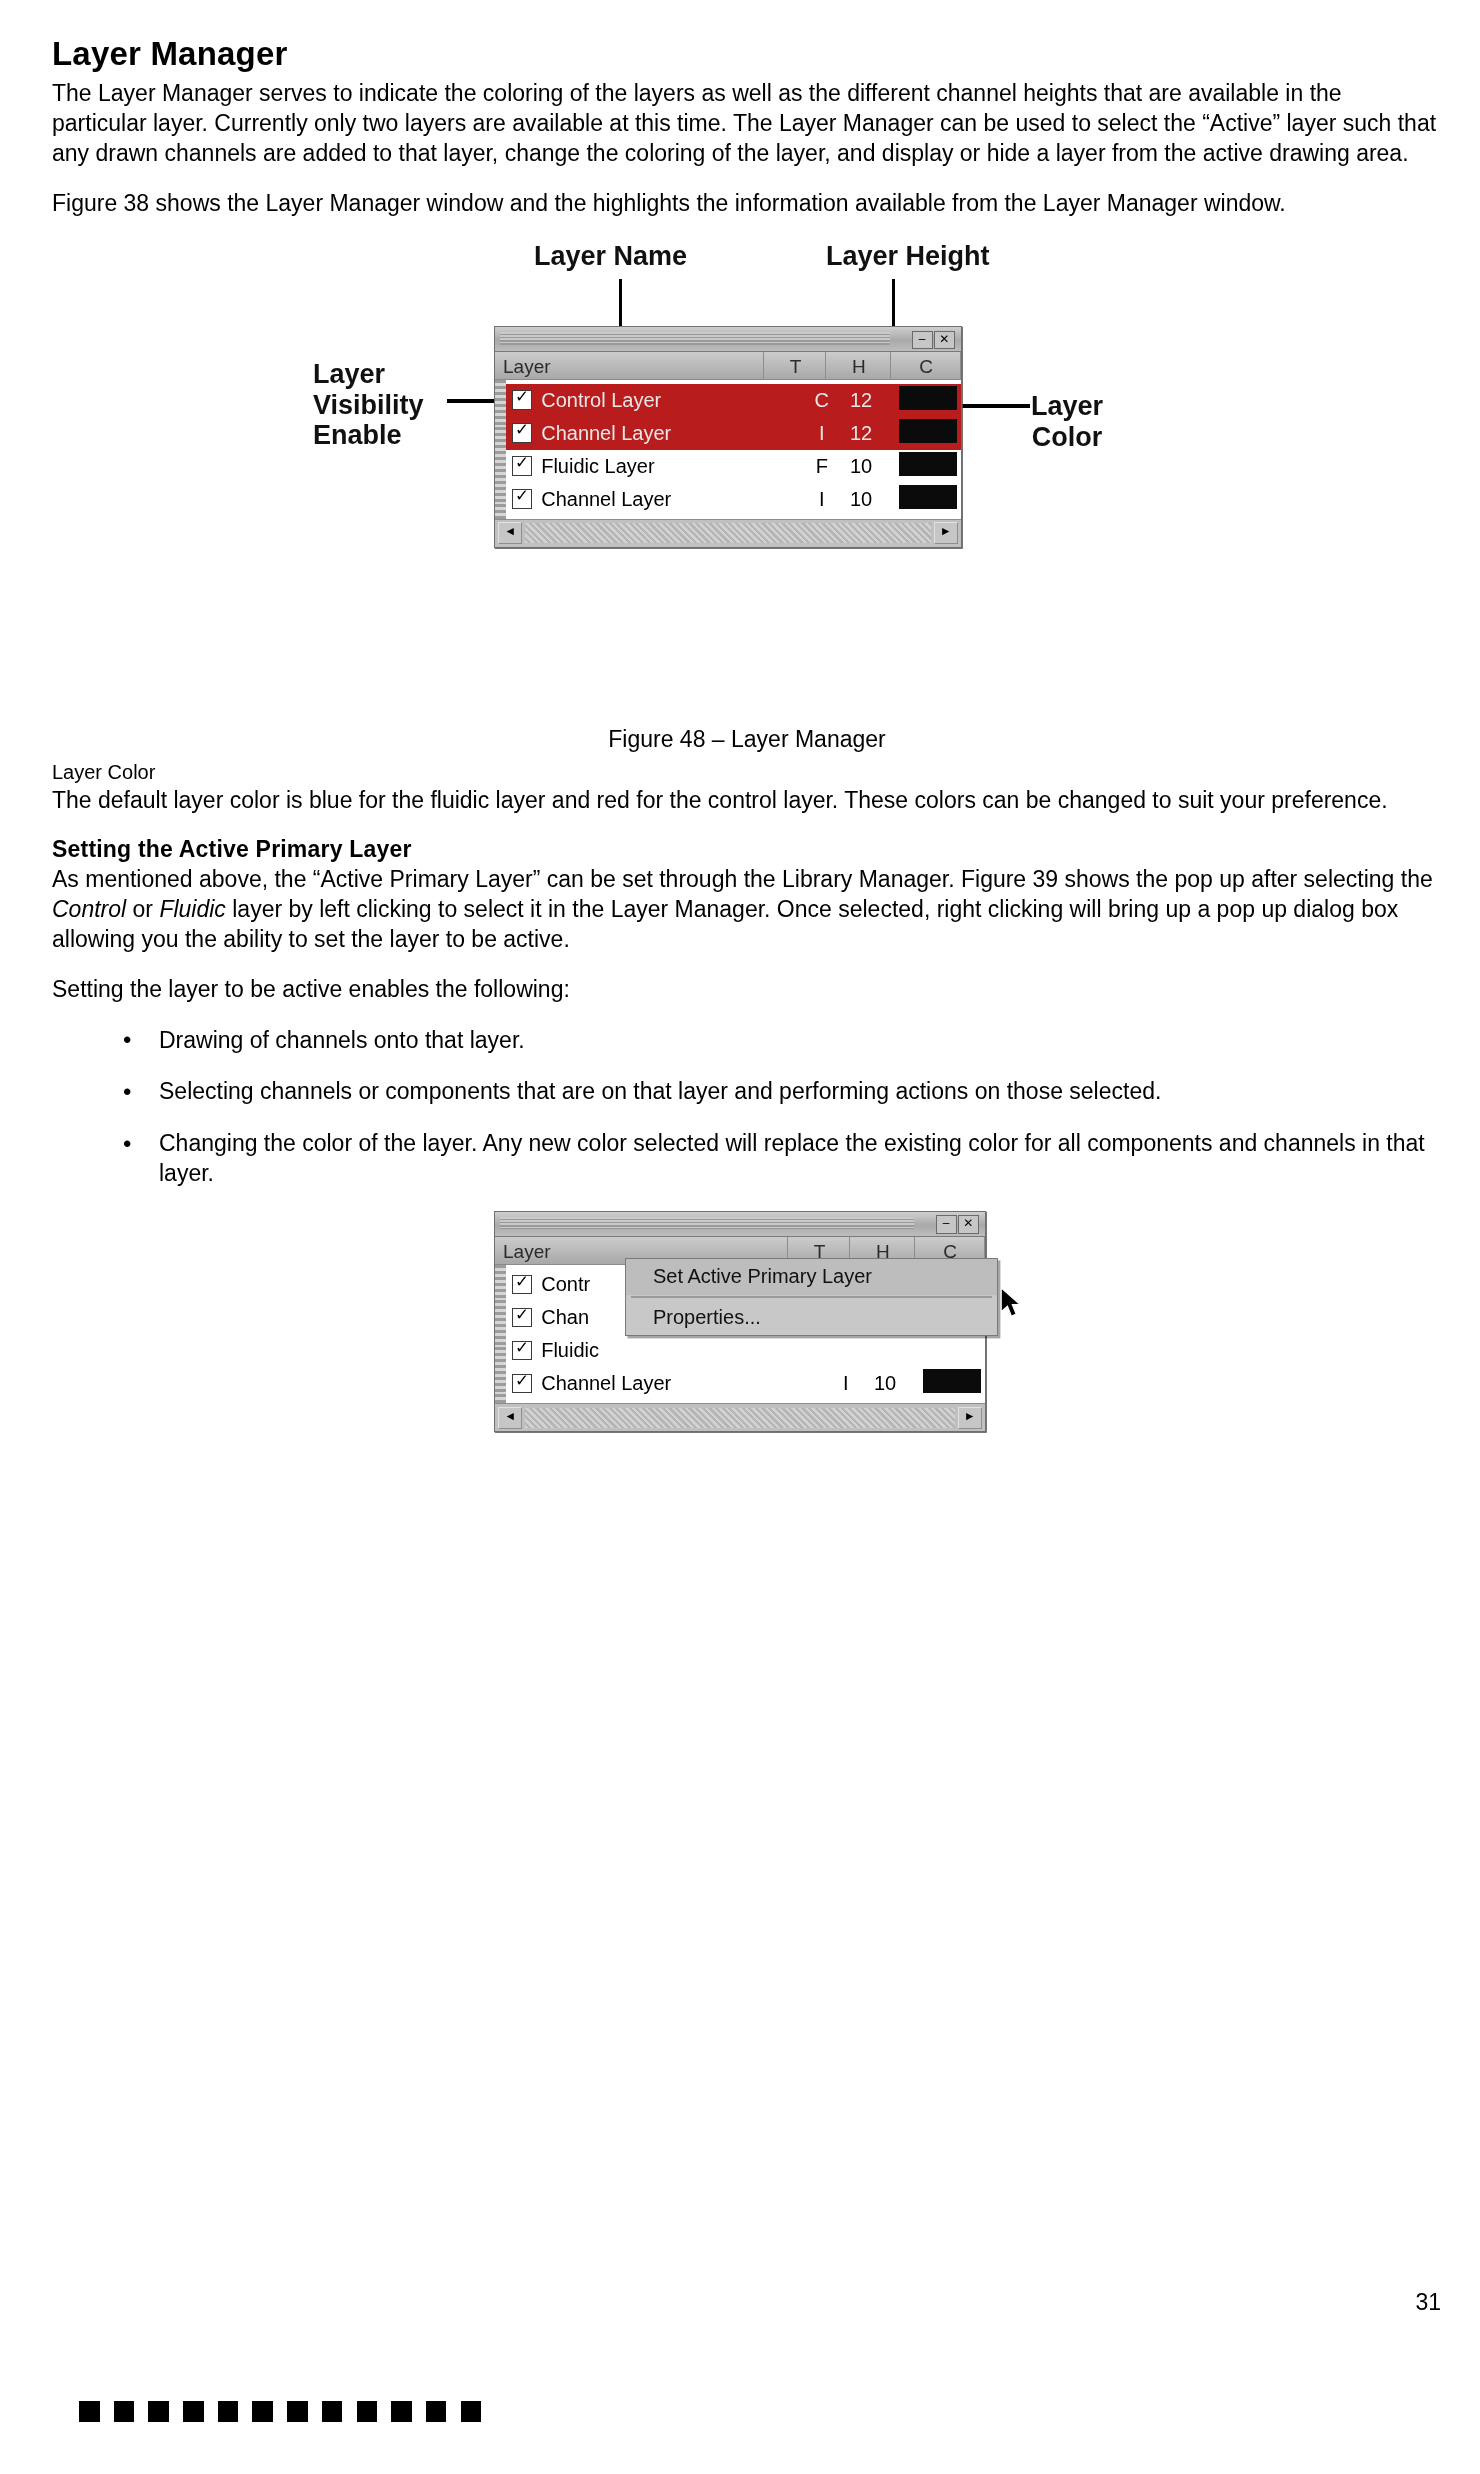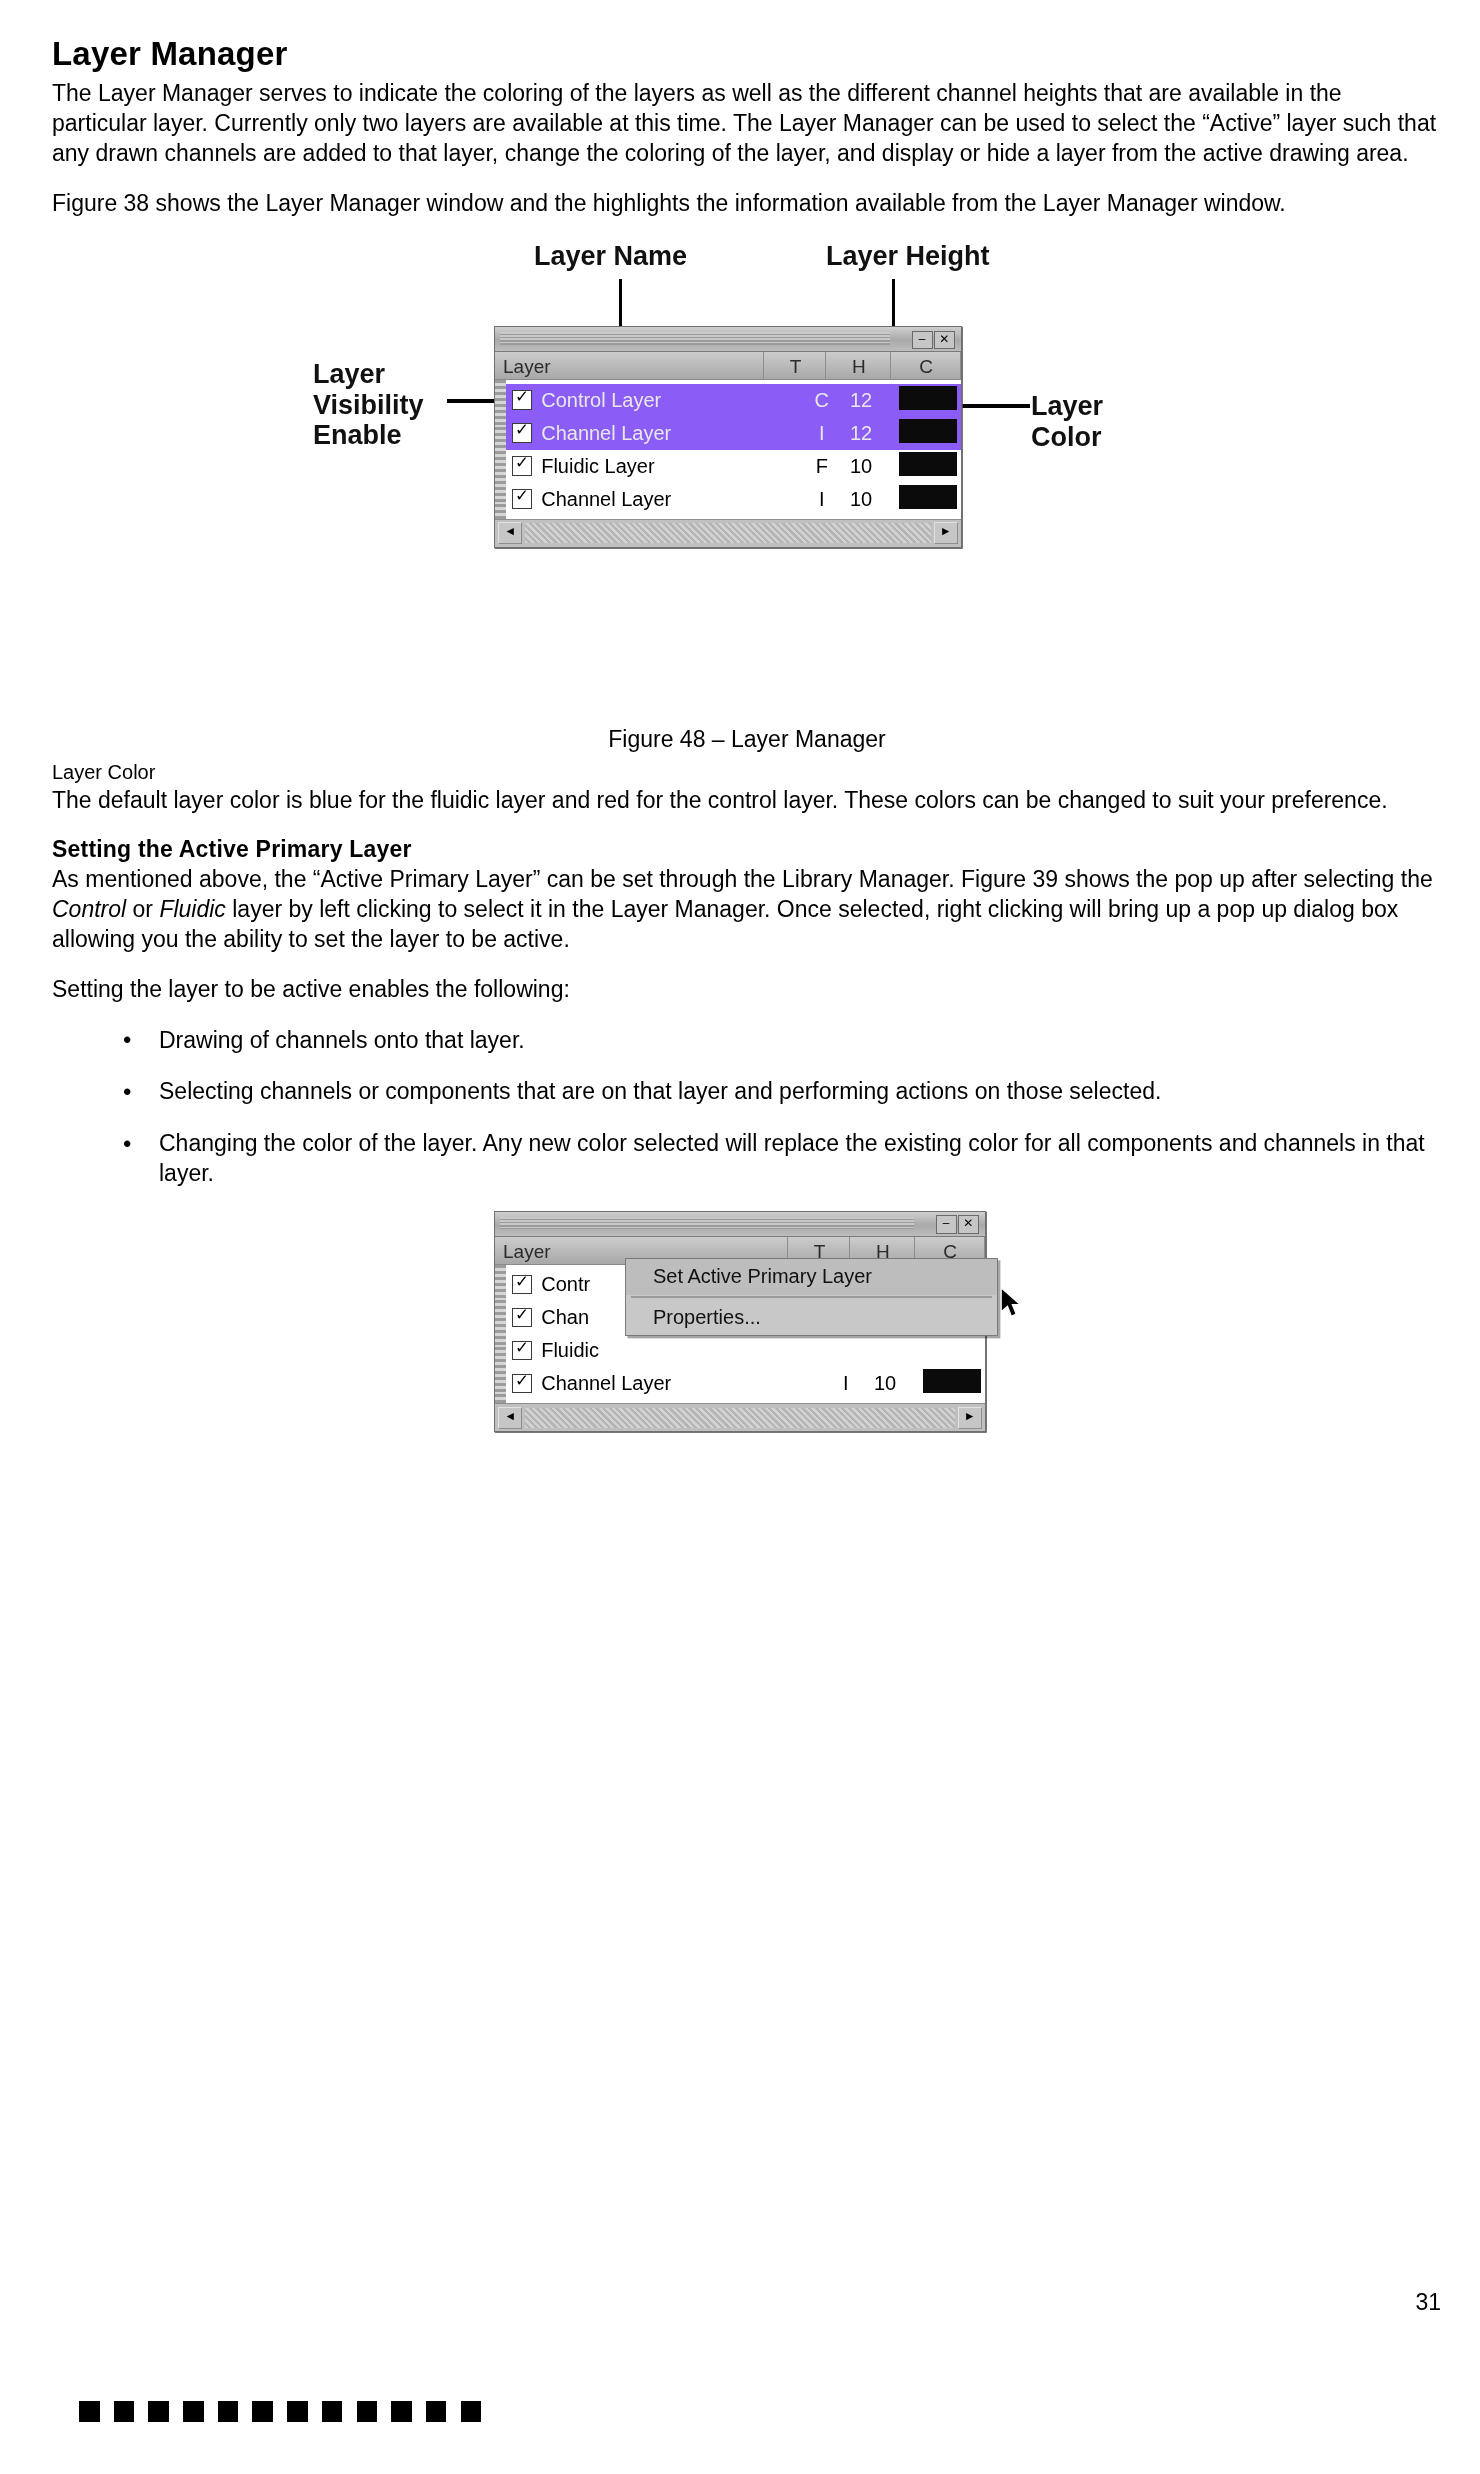--- a/index.html
+++ b/index.html
@@ -81,20 +81,21 @@
     position: relative;
     height: 474px;
     margin-top: 22px;
   }
   .annot {
     position: absolute;
     font-size: 25px;
     font-weight: bold;
     line-height: 1.12;
     color: #111;
+    text-align: center;
   }
   .annot-layer-name { left: 482px; top: 0px; font-size: 27px; }
   .annot-layer-height { left: 774px; top: 0px; font-size: 27px; }
   .annot-visibility { left: 261px; top: 118px; text-align: left; font-size: 27px;}
   .annot-color { left: 979px; top: 150px; font-size: 27px; }
 
   .leader-v {
     position: absolute;
     width: 3.2px;
     background: #000;
@@ -170,21 +171,21 @@
   }
   .lm-row {
     display: flex;
     align-items: center;
     height: 33px;
     font-size: 20px;
     padding-left: 6.3px;
     position: relative;
   }
   .lm-row.selected {
-    background: #8b5cf6;
+    background: #b91c1c;
     color: #e8e8e8;
   }
   .chk {
     width: 17.4px; height: 17.4px;
     border: 1.6px solid #3a3a3a;
     background: #fff;
     margin-right: 9.5px;
     position: relative;
     flex: 0 0 auto;
   }

